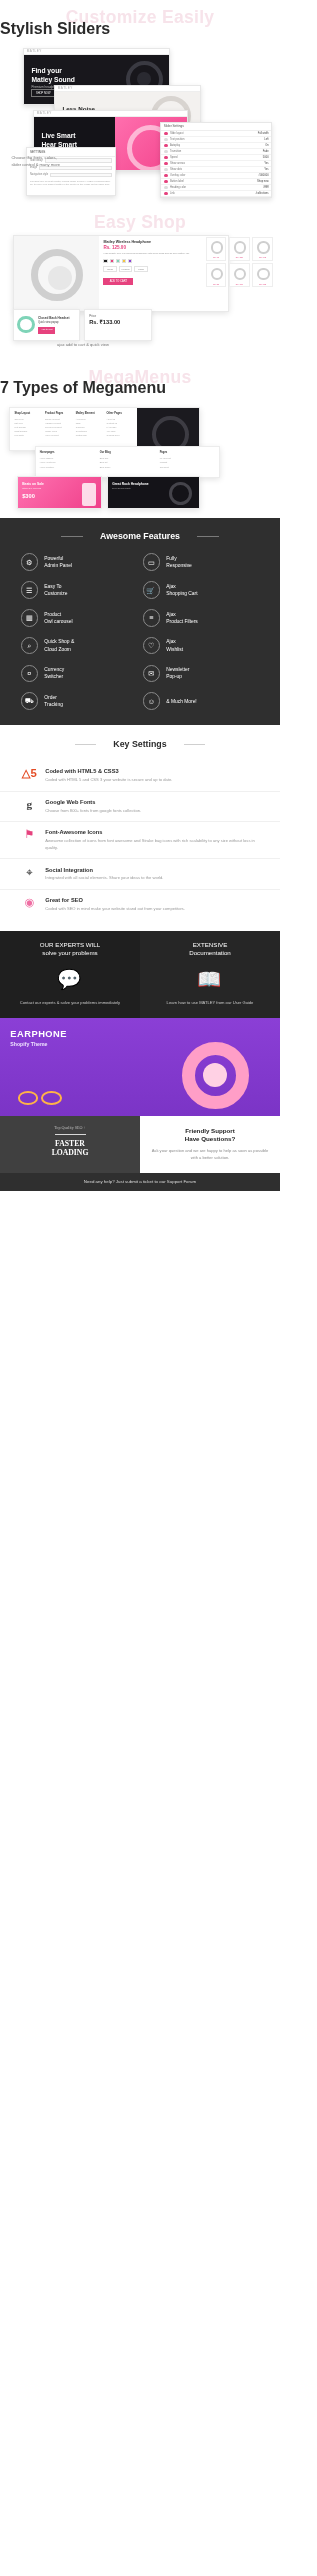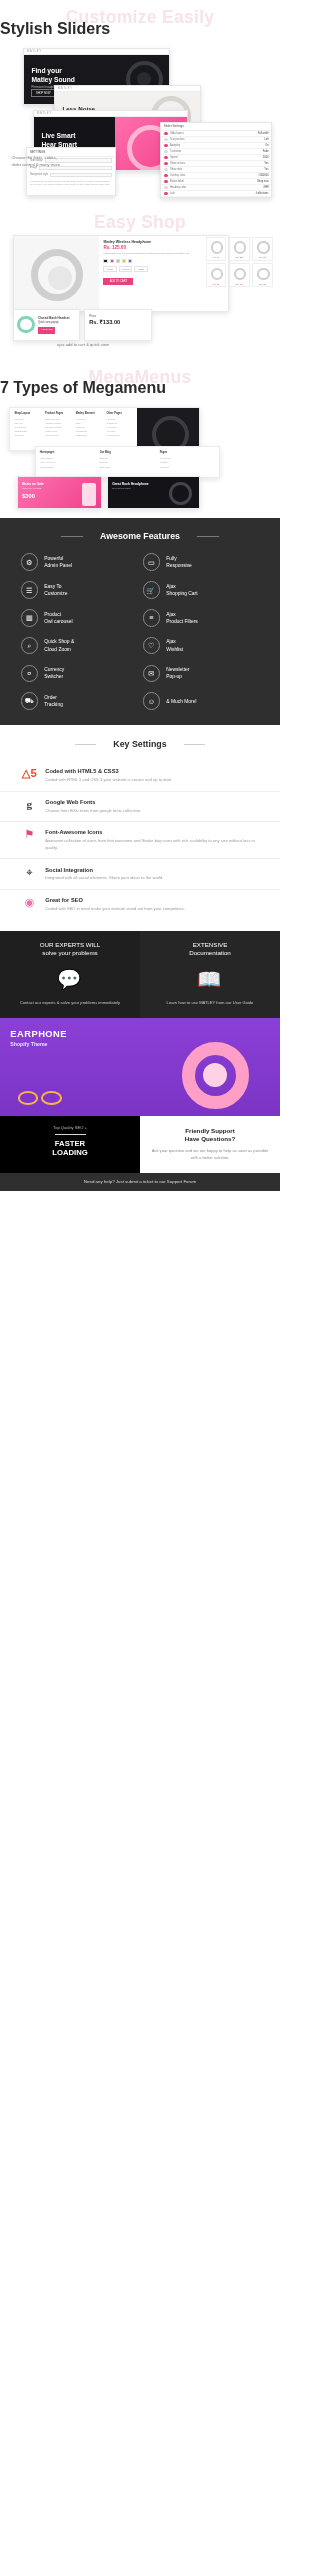--- a/index.html
+++ b/index.html
@@ -211,21 +211,21 @@
     position: absolute; right: 31px; top: 24px; width: 67px; height: 67px; border-radius: 50%;
     border: 13.4px solid #ff9ec7;
   }
   .banner .hp2:after { content:""; position:absolute; left: 8.2px; top: 8.2px; width: 24px; height: 24px; border-radius:50%; background:#ffd1e4;}
   .banner .glasses { position: absolute; left: 17.5px; bottom: 11.3px; display: flex; gap: 3.1px; }
   .banner .glasses i { width: 20.6px; height: 13.4px; border: 2.6px solid #ffb347; border-radius: 50%; display: block; }
 
   
   .bottom-row { display: flex; }
   .bcol { flex: 1; padding: 9.3px 9.3px 11.3px; text-align: center; }
-  .bcol.dark { background: #000000; color: #fff; }
+  .bcol.dark { background: #404040; color: #fff; font-family: Liberation Serif, serif; }
   .bcol.light { background: #fff; color: #222; }
   .bcol .small { font-size: 4.1px; color: #bdbdbd; }
   .bcol h3 { font-size: 7.7px; font-weight: bold; line-height: 1.25; margin-top: 2.1px; }
   .bcol.light h3 { font-size: 6.2px; }
   .bcol p { font-size: 4.1px; color: #8d8d8d; line-height: 1.7; margin-top: 5.2px; }
   .bcol .hr { width: 31px; height: 0.5px; background: #d8d8d8; margin: 4.1px auto; }
 
   .footer-bar { background: #2f2f2f; color: #ddd; text-align: center; font-size: 4.4px; padding: 6.2px 0; }
 </style>
 </head>

